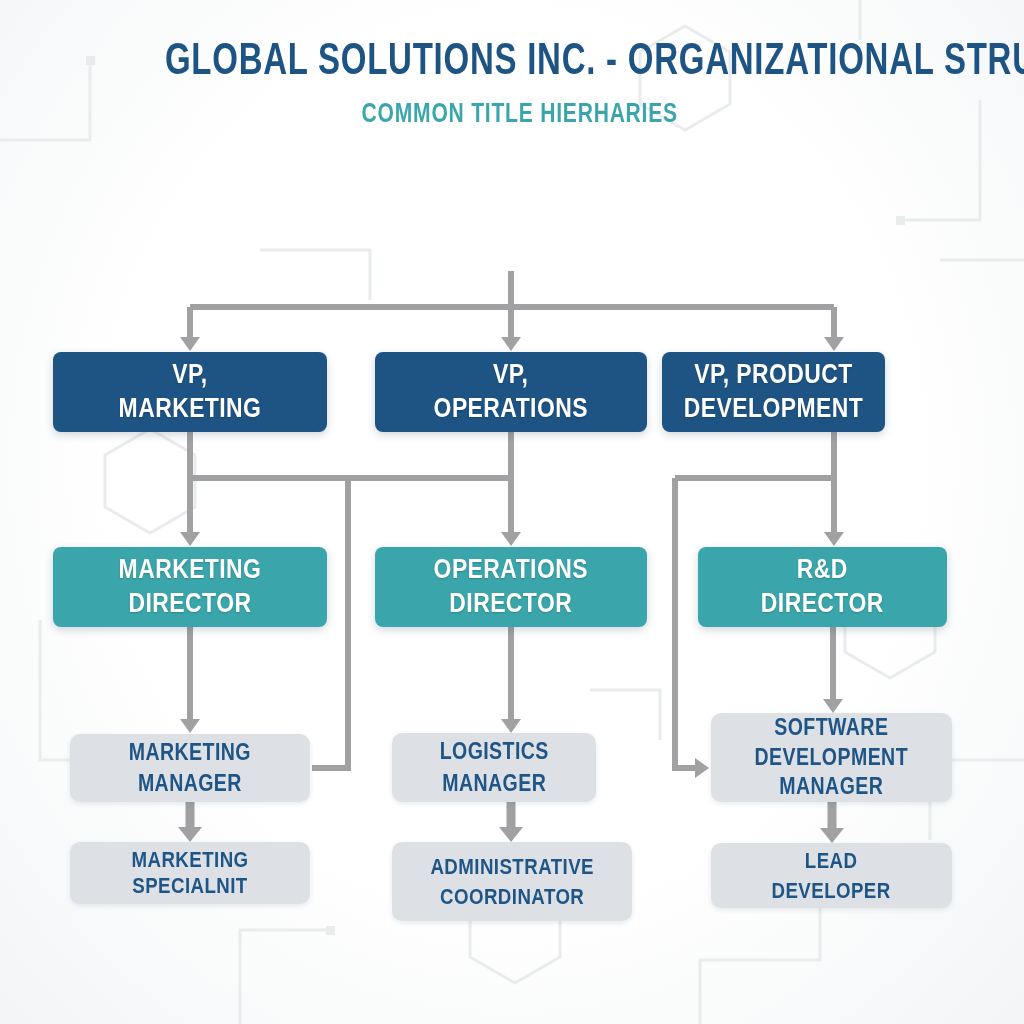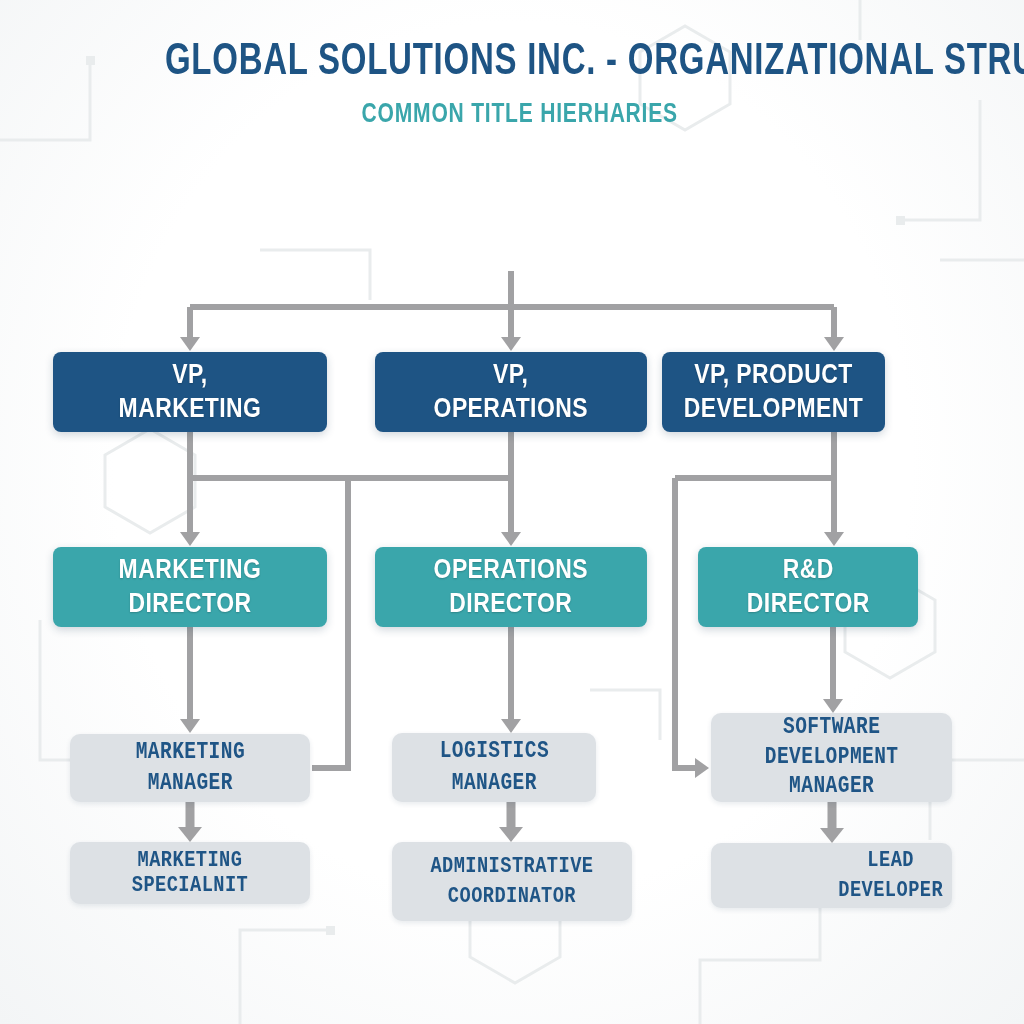--- a/index.html
+++ b/index.html
@@ -28,49 +28,49 @@
   }
   .subtitle .t { display:inline-block; transform:scaleX(0.78); white-space:nowrap; }
 
   .node {
     position:absolute; display:flex; align-items:center; justify-content:center;
     border-radius:8px; box-shadow: 0 3px 8px rgba(25,55,85,0.20);
   }
   .node.blue { background: var(--dark_blue); color:#ffffff; }
   .node.teal { background: var(--teal); color:#ffffff; }
   .node.gray { background: var(--gray_box); color: var(--box_text_dark);
-               border-radius:10px; box-shadow: 0 2px 5px rgba(25,55,85,0.10); font-family: Liberation Mono, monospace; }
+               border-radius:10px; box-shadow: 0 2px 5px rgba(25,55,85,0.10); }
   .lbl {
     display:inline-block; font-weight:bold; text-align:center;
     white-space:pre-line; transform:scaleX(0.85); letter-spacing:0.5px;
   }
   .node.blue .lbl, .node.teal .lbl { text-shadow: 0 1px 2px rgba(0,0,0,0.20); }
 
   #ceo      { left:327px; top:185px; width:370px; height:86px; }
   #ceo .lbl { font-size:25px; line-height:1.35; }
 
   #vp-marketing  { left:53px;  top:352px; width:274px; height:80px; }
   #vp-operations { left:375px; top:352px; width:272px; height:80px; }
   #vp-product    { left:662px; top:352px; width:223px; height:80px; }
   #vp-marketing .lbl, #vp-operations .lbl, #vp-product .lbl { font-size:27px; line-height:1.25; }
 
   #marketing-director  { left:53px;  top:547px; width:274px; height:80px; }
   #operations-director { left:375px; top:547px; width:272px; height:80px; }
-  #rd-director         { left:698px; top:547px; width:220px; height:80px; }
+  #rd-director         { left:698px; top:547px; width:249px; height:80px; }
   #marketing-director .lbl, #operations-director .lbl, #rd-director .lbl { font-size:27px; line-height:1.25; }
 
   #marketing-manager    { left:70px;  top:734px; width:240px; height:68px; }
   #logistics-manager    { left:392px; top:733px; width:204px; height:69px; }
   #software-dev-manager { left:711px; top:713px; width:241px; height:89px; }
   #marketing-manager .lbl, #logistics-manager .lbl { font-size:23px; line-height:1.35; }
   #software-dev-manager .lbl { font-size:23px; line-height:1.28; }
 
   #marketing-specialist { left:70px;  top:842px; width:240px; height:62px; }
   #admin-coordinator    { left:392px; top:842px; width:240px; height:79px; }
-  #lead-developer       { left:711px; top:843px; width:241px; height:65px;justify-content:flex-end; }
+  #lead-developer       { left:711px; top:843px; width:241px; height:65px; }
   #marketing-specialist .lbl { font-size:22px; }
   #admin-coordinator .lbl, #lead-developer .lbl { font-size:22px; line-height:1.35; }
 </style>
 </head>
 <body>
 
 <div class="stage" id="stage" style="--dark_blue: #1e5484; --teal: #3aa6ab; --gray_box: #dde1e5; --box_text_dark: #1f5586; --connector: #a1a1a3; --pattern: #e9eced;">
 
   <svg class="layer" viewBox="0 0 1024 1024">
     <path class="pline" d="M640 52 l45 -26 45 26 v52 l-45 26 -45 -26 Z"></path>

